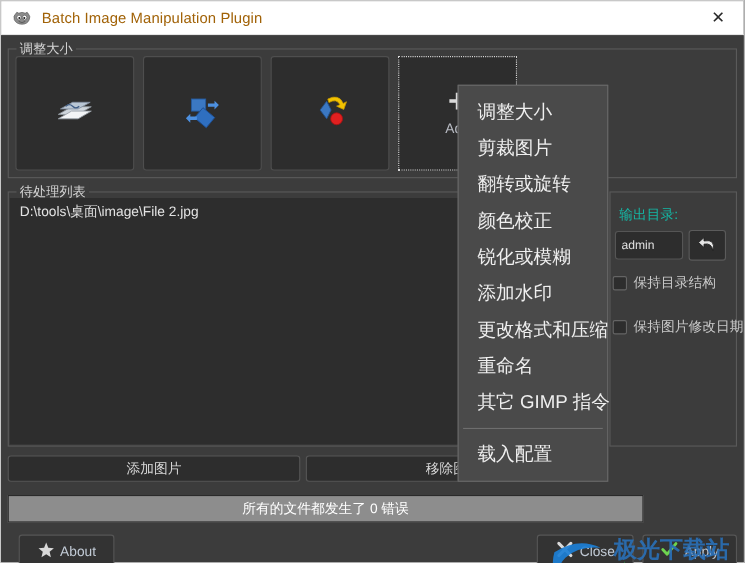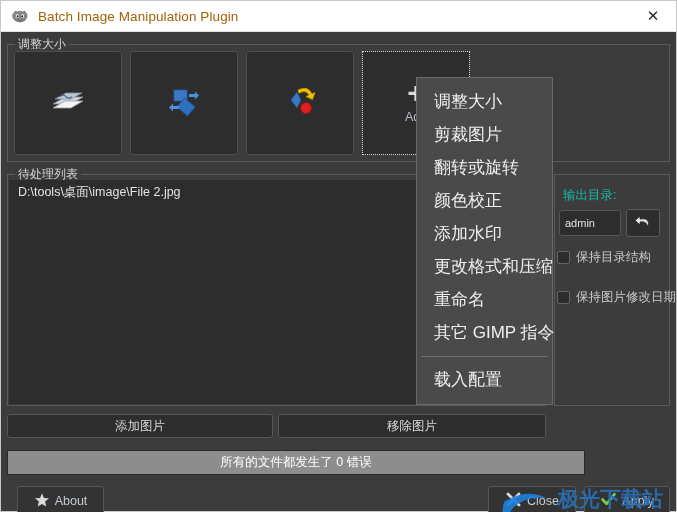--- a/index.html
+++ b/index.html
@@ -347,20 +347,21 @@
         </svg>
       </span>
       <span>Apply</span>
     </div>
 
     <div id="context-menu">
       <div class="menu-item">调整大小</div>
       <div class="menu-item">剪裁图片</div>
       <div class="menu-item">翻转或旋转</div>
       <div class="menu-item">颜色校正</div>
+      <div class="menu-item">锐化或模糊</div>
       <div class="menu-item">添加水印</div>
       <div class="menu-item">更改格式和压缩</div>
       <div class="menu-item">重命名</div>
       <div class="menu-item">其它 GIMP 指令</div>
       <div class="menu-sep"></div>
       <div class="menu-item">载入配置</div>
     </div>
 
     <div id="watermark">
       <svg width="185" height="58" viewBox="0 0 185 58">

